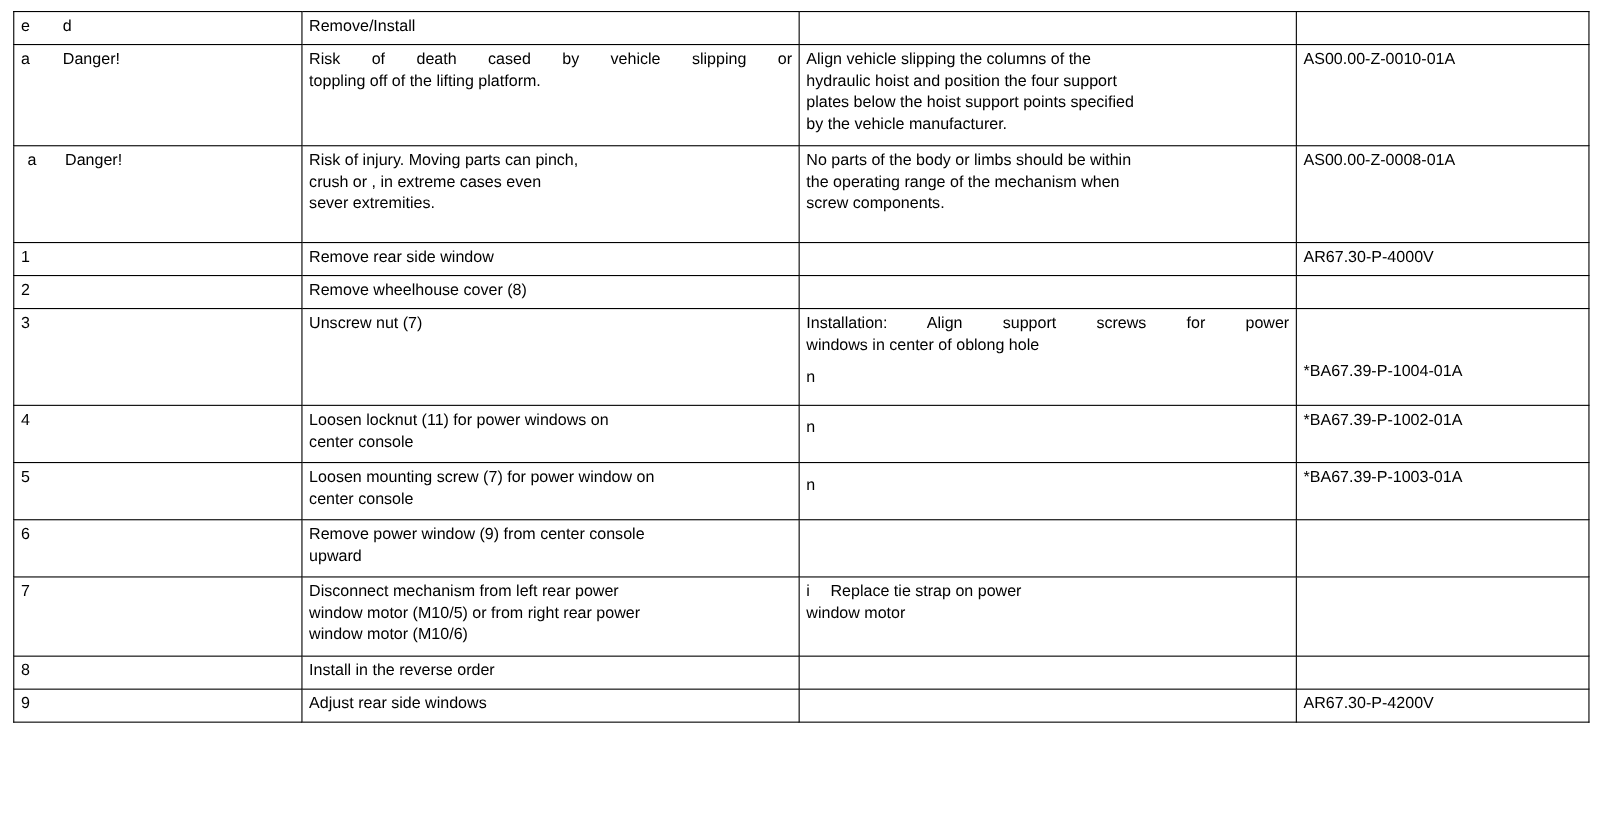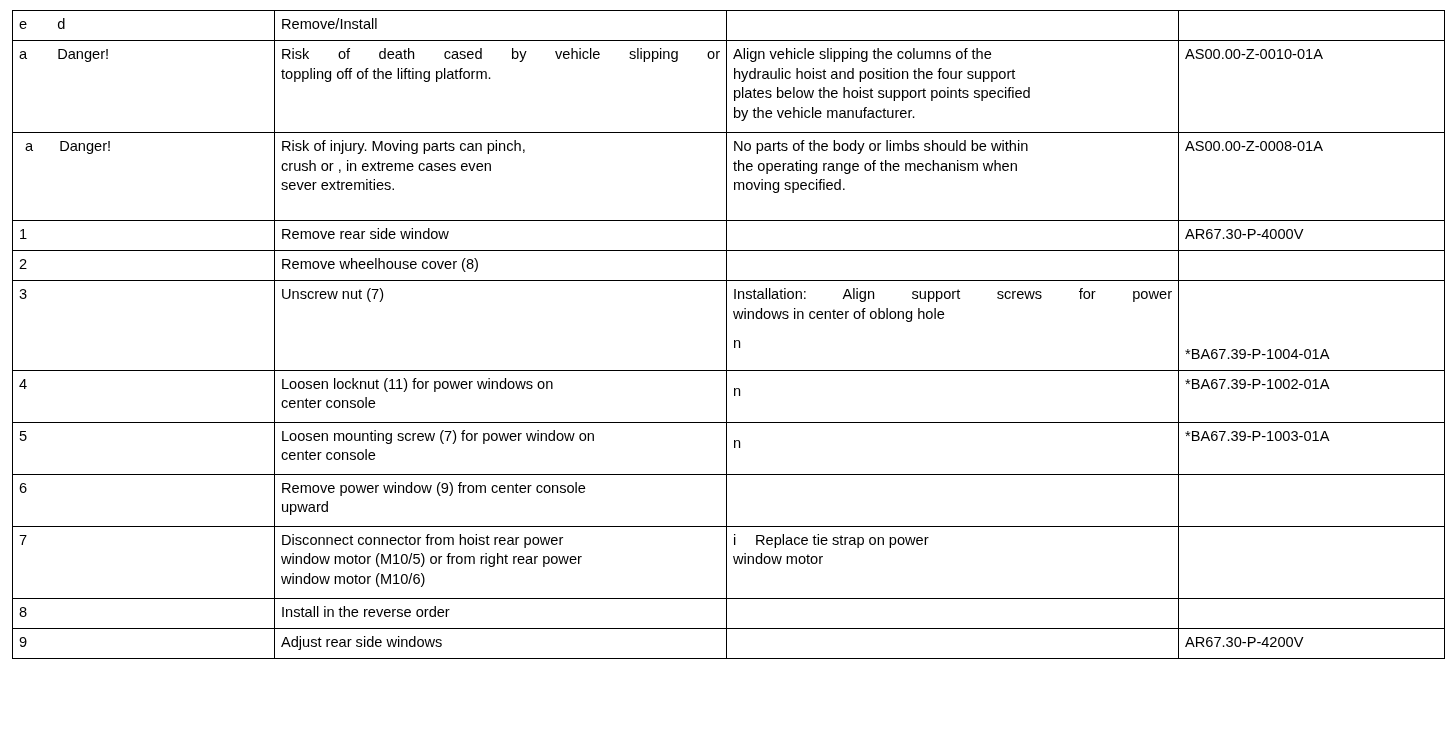--- a/index.html
+++ b/index.html
@@ -55,21 +55,21 @@
   .just-line {
     text-align: justify;
     text-align-last: justify;
   }
   .spacer-sm { height: 10px; }
   .note-mark {
     font-size: 14.6px;
   }
   .ref-lower {
     display: block;
-    margin-top: 60px;
+    margin-top: 44px;
   }
   .row-tall-1 td { height: 92px; }
   .row-tall-2 td { height: 88px; }
   .row-tall-3 td { height: 88px; }
   .row-med td { height: 52px; }
   .row-short td { height: 30px; }
   .row-7 td { height: 72px; }
   .i-glyph { display:inline-block; min-width: 22px; }
 </style>
 </head>
@@ -110,21 +110,21 @@
       <tr class="row-tall-2">
         <td class="cell-step indent-a"><span class="step-num">a</span><span class="step-word">Danger!</span></td>
         <td>
           <div>Risk of injury.      Moving parts can pinch,</div>
           <div>crush or  , in extreme  cases  even</div>
           <div>sever   extremities.</div>
         </td>
         <td>
           <div>No parts of the body or limbs should be within</div>
           <div>the operating range of the mechanism when</div>
-          <div>moving specified.</div>
+          <div>screw components.</div>
         </td>
         <td><span>AS00.00-Z-0008-01A</span></td>
       </tr>
 
       <tr class="row-short">
         <td class="cell-step"><span class="step-num">1</span></td>
         <td><span>Remove rear side window</span></td>
         <td><span></span></td>
         <td><span>AR67.30-P-4000V</span></td>
       </tr>
@@ -180,21 +180,21 @@
           <div>Remove power window (9) from center console</div>
           <div>upward</div>
         </td>
         <td><span></span></td>
         <td><span></span></td>
       </tr>
 
       <tr class="row-7">
         <td class="cell-step"><span class="step-num">7</span></td>
         <td>
-          <div>Disconnect connector from hoist rear power</div>
+          <div>Disconnect mechanism from left rear power</div>
           <div>window motor (M10/5) or from right rear power</div>
           <div>window motor (M10/6)</div>
         </td>
         <td>
           <div><span class="i-glyph note-mark">i</span><span>Replace  tie  strap  on  power</span></div>
           <div>window motor</div>
         </td>
         <td><span></span></td>
       </tr>
 

